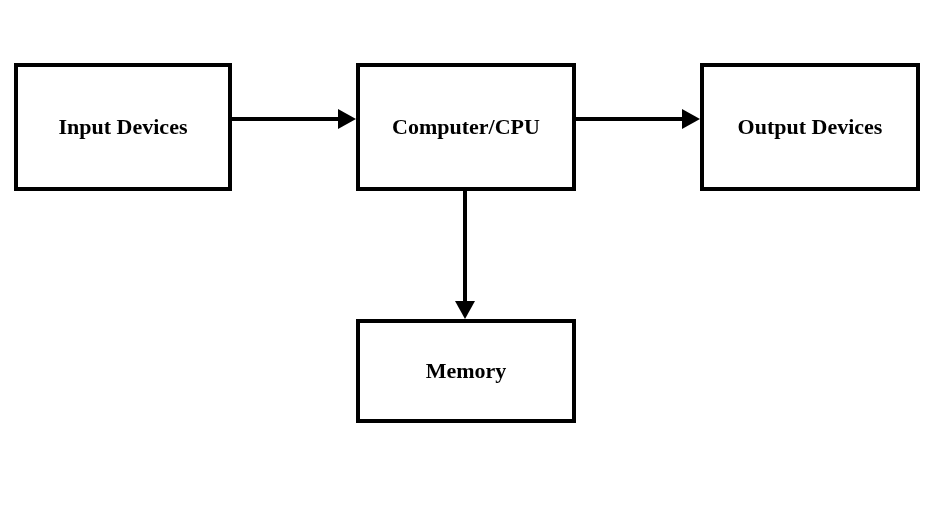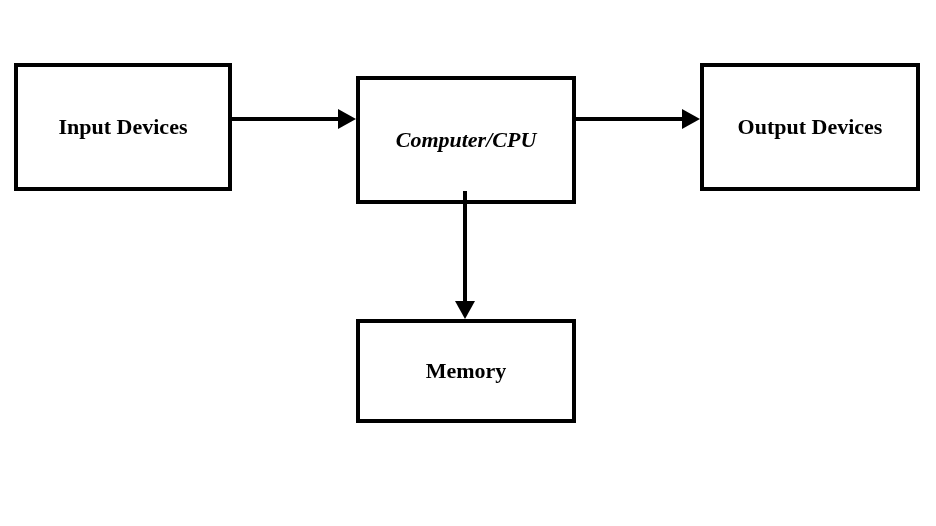--- a/index.html
+++ b/index.html
@@ -52,21 +52,21 @@
       border-top: 18px solid #000;
     }
   </style>
 </head>
 <body>
 
 <div class="box" style="left:14px; top:63px; width:218px; height:128px;">
   <span>Input Devices</span>
 </div>
 
-<div class="box" style="left:356px; top:76px; width:220px; height:128px;font-style:italic;">
+<div class="box" style="left:356px; top:63px; width:220px; height:128px;">
   <span>Computer/CPU</span>
 </div>
 
 <div class="box" style="left:700px; top:63px; width:220px; height:128px;">
   <span>Output Devices</span>
 </div>
 
 <div class="box" style="left:356px; top:319px; width:220px; height:104px;">
   <span>Memory</span>
 </div>

